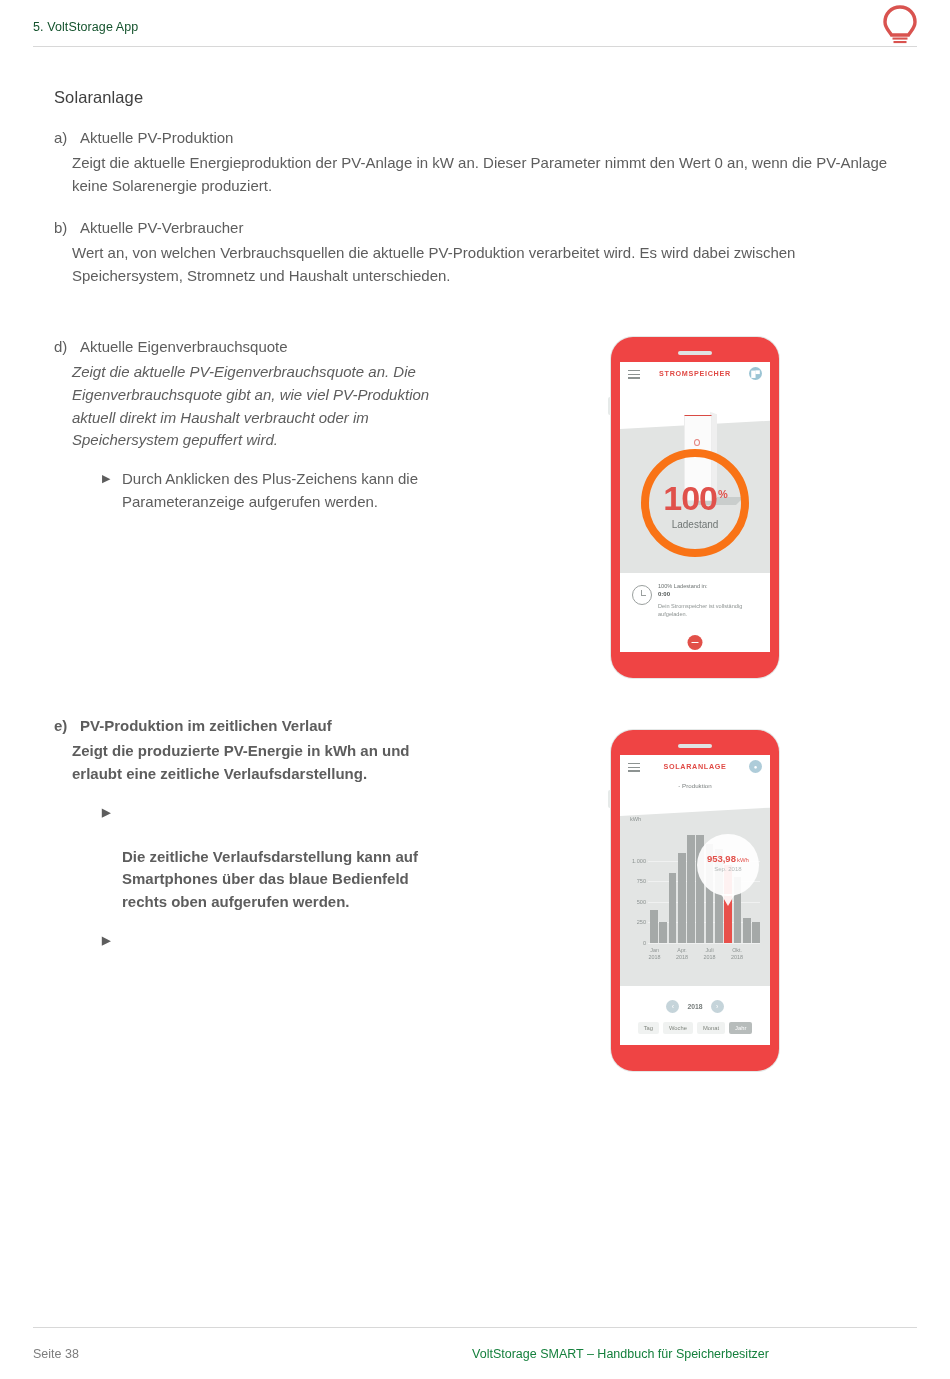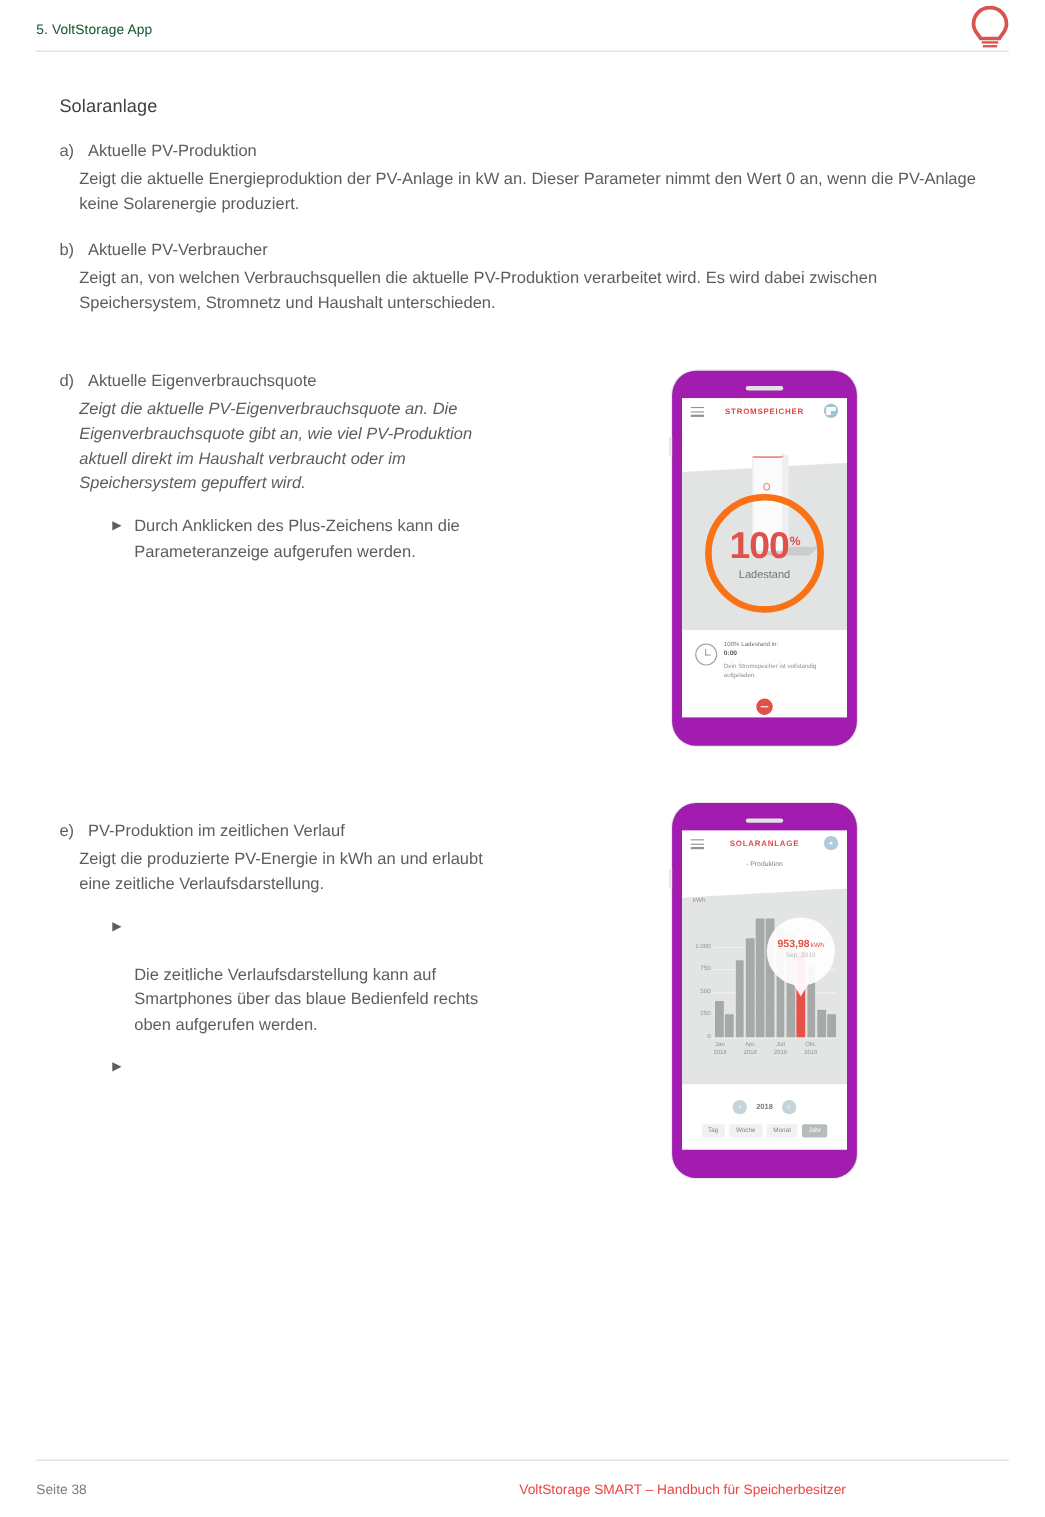--- a/index.html
+++ b/index.html
@@ -53,27 +53,27 @@
   .bullet .tri {
     flex:0 0 auto; width:20px; color:#5d5d5d; font-size:11px; line-height:1.9;
   }
 
   
   .page-footer { position:absolute; left:0; bottom:0; width:802px; height:60px; }
   .footer-rule {
     position:absolute; left:33px; top:8px; width:884px; height:1px; background:#d8d8d8;
   }
   .footer-left  { position:absolute; left:33px; top:28px; font-size:12.5px; color:#7d7d7d; }
-  .footer-right { position:absolute; right:33px; top:28px; font-size:12.5px; color:#ef4444; }
+  .footer-right { position:absolute; right:33px; top:28px; font-size:12.5px; color:#15803d; }
 
   
   .phone {
     position:absolute;
     width:168px; height:341px;
-    background:#a21caf;
+    background:#ef4444;
     border-radius:22px;
     box-shadow:0 0 0 1px #e4e8e7;
   }
   .phone:before{
     content:""; position:absolute; left:-3px; top:60px; width:3px; height:18px;
     background:#e6eae9; border-radius:2px 0 0 2px;
   }
   .phone-speaker{
     position:absolute; left:50%; transform:translateX(-50%); top:14px;
     width:34px; height:4px; background:#dfe4e3; border-radius:2px;
@@ -123,21 +123,21 @@
   .battery-dot{
     position:absolute; left:74px; top:52px; width:4px; height:5px;
     border:0.8px solid #e3837f; border-radius:50% 50% 50% 50%;
   }
   .battery-shadow{
     position:absolute; left:78px; top:110px; width:42px; height:8px;
     background:#c9cdcc; transform:skewX(-45deg);
   }
   .gauge {
     position:absolute; left:21px; top:62px; width:108px; height:108px;
-    border-radius:50%; border:6px solid #f97316;
+    border-radius:50%; border:8px solid #f97316;
     box-sizing:border-box;
   }
   .gauge-value {
     position:absolute; left:0; right:0; top:22px; text-align:center;
     font-size:34px; font-weight:bold; color:#e0514b; letter-spacing:-1px;
   }
   .gauge-unit {
     font-size:11px; font-weight:bold; vertical-align:super; margin-left:1px;
   }
   .gauge-label {
@@ -269,35 +269,35 @@
     <div class="item-head">
       <span class="marker">a)</span><span>Aktuelle PV-Produktion</span>
     </div>
     <div class="item-body">Zeigt die aktuelle Energieproduktion der PV-Anlage in kW an. Dieser Parameter nimmt den Wert 0 an, wenn die PV-Anlage keine Solarenergie produziert.</div>
   </div>
 
   <div class="item" style="left:54px; top:219px; width:845px;">
     <div class="item-head">
       <span class="marker">b)</span><span>Aktuelle PV-Verbraucher</span>
     </div>
-    <div class="item-body">Zeigt an, von welchen Verbrauchsquellen die aktuelle PV-Produktion verarbeitet wird. Es wird dabei zwischen Speichersystem, Stromnetz und Haushalt unterschieden.</div>
+    <div class="item-body">Wert an, von welchen Verbrauchsquellen die aktuelle PV-Produktion verarbeitet wird. Es wird dabei zwischen Speichersystem, Stromnetz und Haushalt unterschieden.</div>
   </div>
 
   <div class="item" style="left:54px; top:338px; width:500px;">
     <div class="item-head">
       <span class="marker">d)</span><span>Aktuelle Eigenverbrauchsquote</span>
     </div>
     <div class="item-body" style="width:385px;font-style:italic;">Zeigt die aktuelle PV-Eigenverbrauchsquote an. Die Eigenverbrauchsquote gibt an, wie viel PV-Produktion aktuell direkt im Haushalt verbraucht oder im Speichersystem gepuffert wird.</div>
     <div class="bullet">
       <span class="tri">▶</span>
       <span style="width:352px;">Durch Anklicken des Plus-Zeichens kann die Parameteranzeige aufgerufen werden.</span>
     </div>
   </div>
 
-  <div class="item" style="left:54px; top:747px; width:500px;">
+  <div class="item" style="left:54px; top:717px; width:500px;font-weight:bold;">
     <div class="item-head">
       <span class="marker">e)</span><span>PV-Produktion im zeitlichen Verlauf</span>
     </div>
     <div class="item-body" style="width:375px;">Zeigt die produzierte PV-Energie in kWh an und erlaubt eine zeitliche Verlaufsdarstellung.</div>
     <div class="bullet">
       <span class="tri">▶</span>
       <span style="width:335px;margin-top:44px;">Die zeitliche Verlaufsdarstellung kann auf Smartphones über das blaue Bedienfeld rechts oben aufgerufen werden.</span>
     </div>
     <div class="bullet">
       <span class="tri">▶</span>

